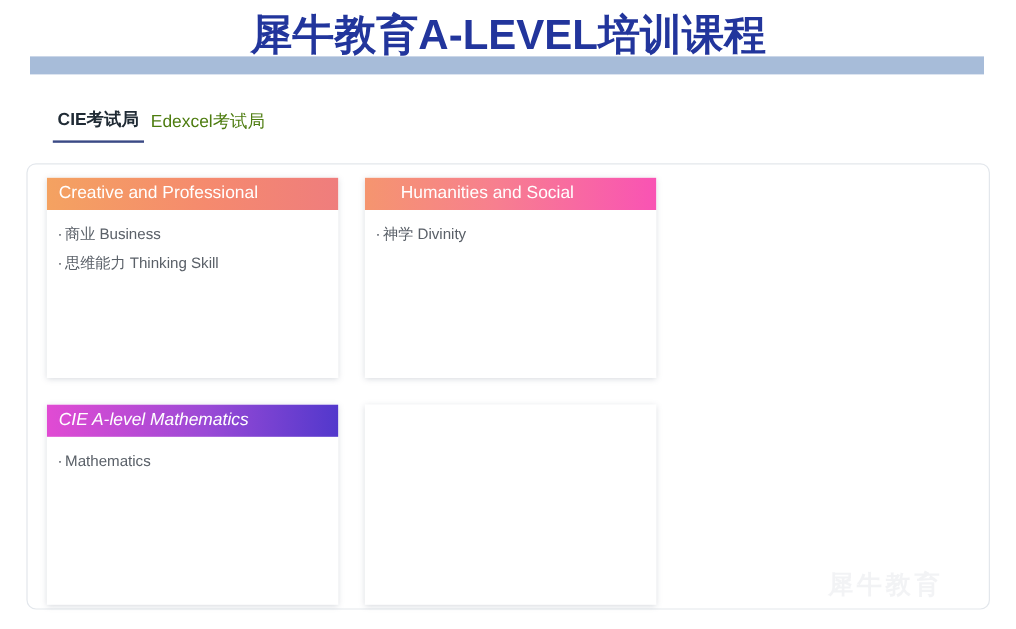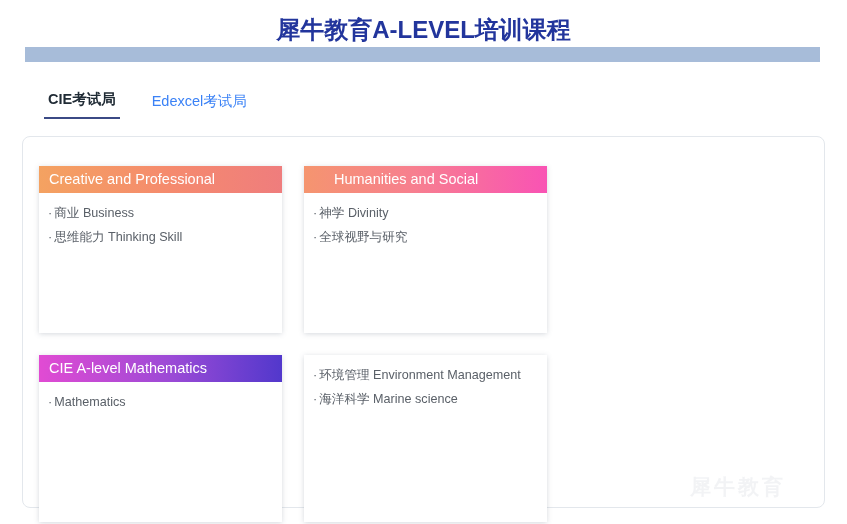--- a/index.html
+++ b/index.html
@@ -27,40 +27,40 @@
     width: 795px;
     height: 15px;
     background: #a7bcd9;
   }
   .title-text {
     position: absolute;
     left: 0;
     right: 0;
     top: 8px;
     text-align: center;
-    font-size: 24px;
+    font-size: 35px;
     font-weight: bold;
     color: #22359c;
     letter-spacing: 0px;
     line-height: 44px;
     white-space: nowrap;
   }
 
   
   .tabs {
     position: absolute;
     left: 44px;
     top: 90px;
     display: flex;
     align-items: flex-end;
-    gap: 28px;
+    gap: 2px;
   }
   .tab {
     font-size: 14.5px;
-    color: #3b82f6;
+    color: #4d7c0f;
     padding: 0 4px 8px 4px;
     cursor: pointer;
     white-space: nowrap;
   }
   .tab.active {
     font-weight: bold;
     color: #202b35;
     border-bottom: 2.5px solid #3b4a85;
   }
 
@@ -78,21 +78,20 @@
   }
 
   .grid {
     position: absolute;
     left: 16px;
     top: 11px;
     width: 772px;
     display: flex;
     flex-wrap: wrap;
     gap: 22px 22px;
-    margin-top: 18px;
   }
 
   
   .card {
     width: 243px;
     height: 167px;
     background: #ffffff;
     box-shadow: 0 1px 5px rgba(120,130,145,0.30);
     box-sizing: border-box;
     overflow: hidden;
@@ -102,21 +101,21 @@
     height: 27px;
     line-height: 27px;
     padding-left: 10px;
     color: #ffffff;
     font-size: 14.5px;
     white-space: nowrap;
     overflow: hidden;
   }
   .grad-orange  { background: linear-gradient(90deg, #f4a261 0%, #f58a6e 55%, #ef7d7d 100%); }
   .grad-pink    { background: linear-gradient(90deg, #f5956f 0%, #f77f8f 45%, #f953b4 100%); padding-left: 30px; }
-  .grad-purple  { background: linear-gradient(90deg, #e14bd3 0%, #9a4ad6 55%, #5238cc 100%); }
+  .grad-purple  { background: linear-gradient(90deg, #e14bd3 0%, #9a4ad6 55%, #5238cc 100%); font-style: italic; }
 
   .card-body {
     padding: 8px 8px 0 9px;
   }
   .item {
     font-size: 12.6px;
     color: #5a6068;
     line-height: 24px;
     white-space: nowrap;
     overflow: hidden;
@@ -161,30 +160,25 @@
         <div class="card-header grad-orange">Creative and Professional</div>
         <div class="card-body">
           <div class="item"><span class="bullet">·</span><span>商业 Business</span></div>
           <div class="item"><span class="bullet">·</span><span>思维能力 Thinking Skill</span></div>
         </div>
       </div>
       <div class="card">
         <div class="card-header grad-pink">Humanities and Social</div>
         <div class="card-body">
           <div class="item"><span class="bullet">·</span><span>神学 Divinity</span></div>
-          <div class="item"><span class="bullet">·</span><span>全球视野与研究</span></div>
         </div>
       </div>
       <div class="card">
         <div class="card-header grad-purple">CIE A-level Mathematics</div>
         <div class="card-body">
           <div class="item"><span class="bullet">·</span><span>Mathematics</span></div>
         </div>
       </div>
       <div class="card">
-        <div class="card-body">
-          <div class="item"><span class="bullet">·</span><span>环境管理 Environment Management</span></div>
-          <div class="item"><span class="bullet">·</span><span>海洋科学 Marine science</span></div>
-        </div>
       </div>
     </div>
   <div class="watermark">犀牛教育</div>
 </div>
 
 </body></html>

